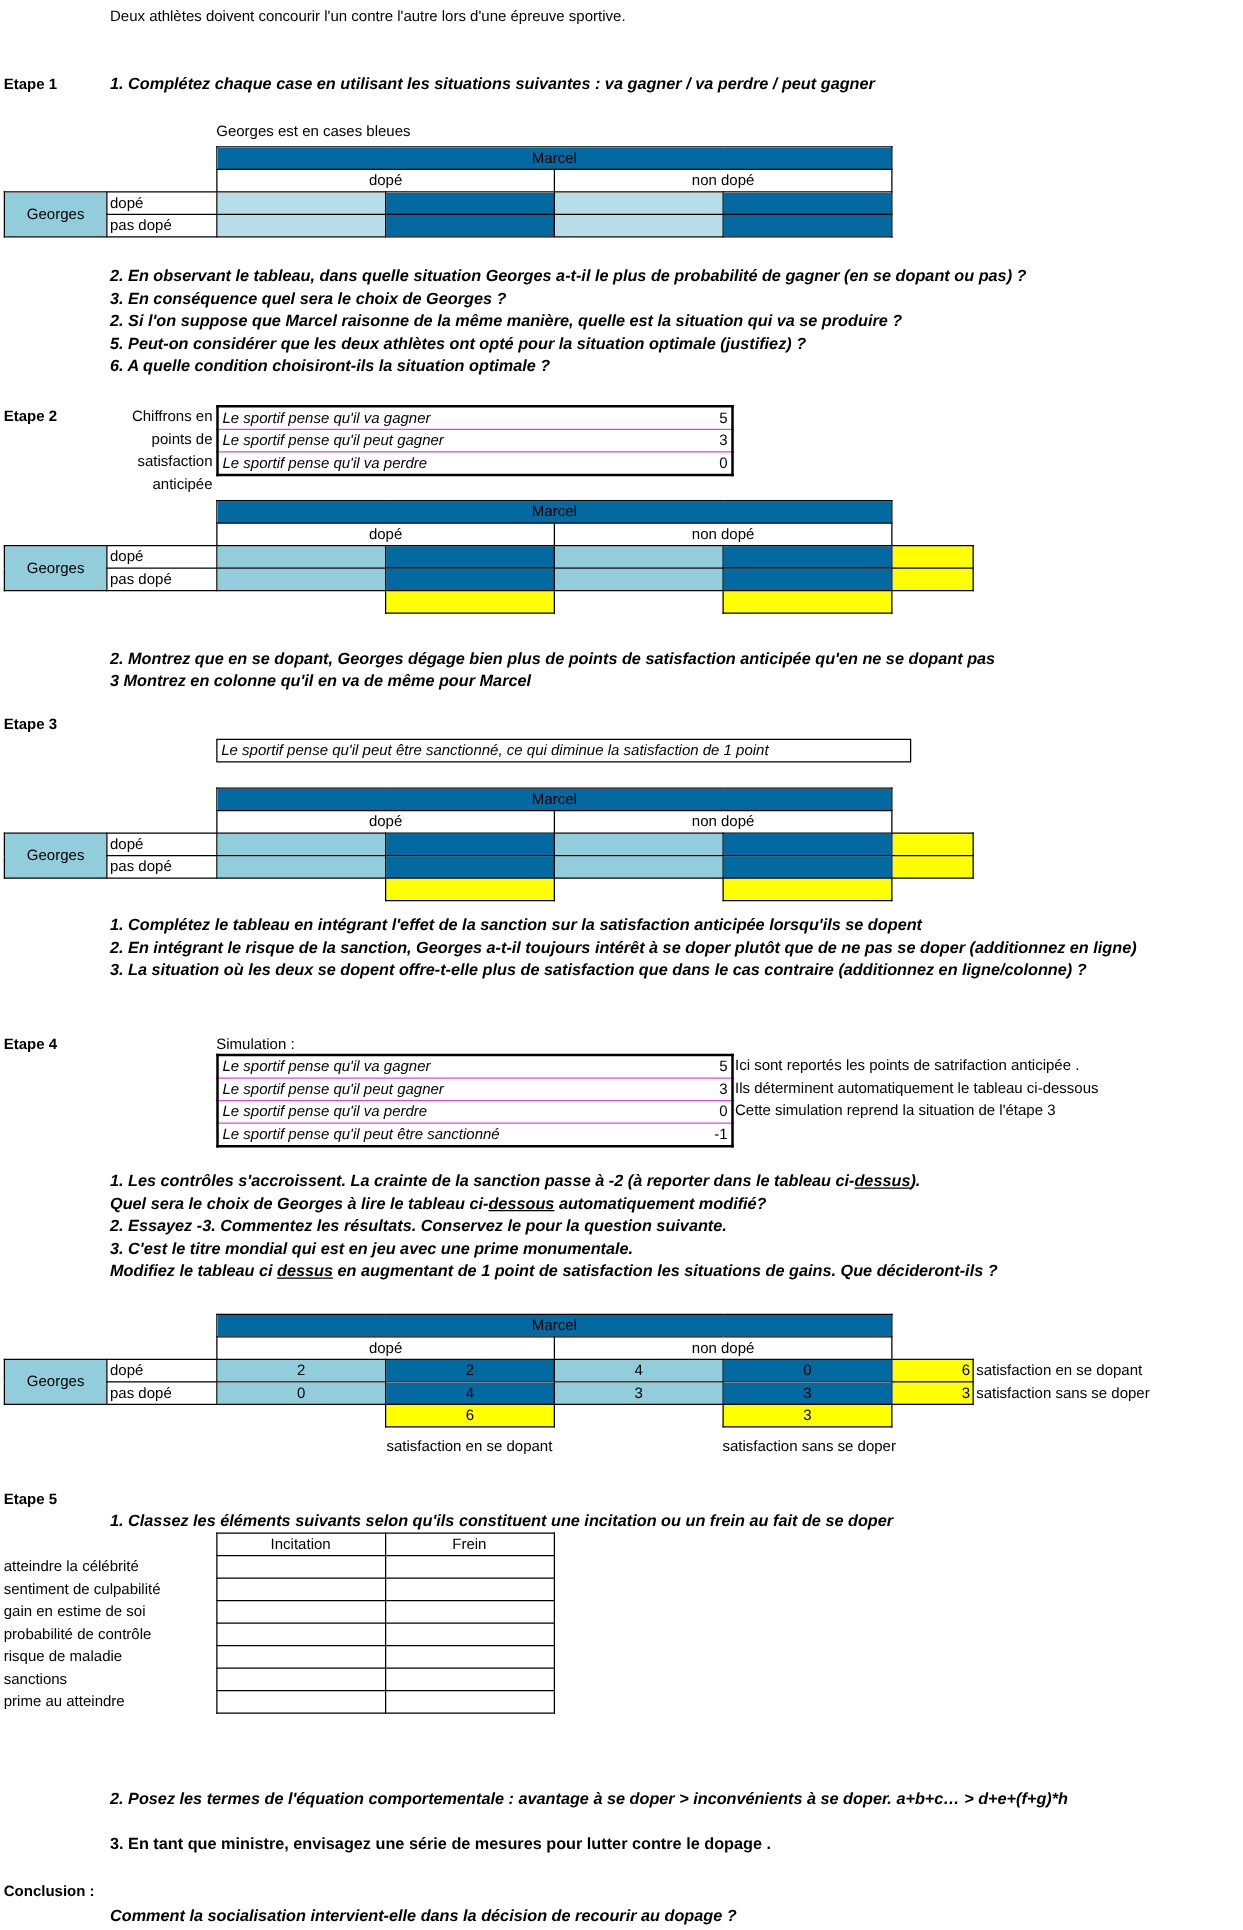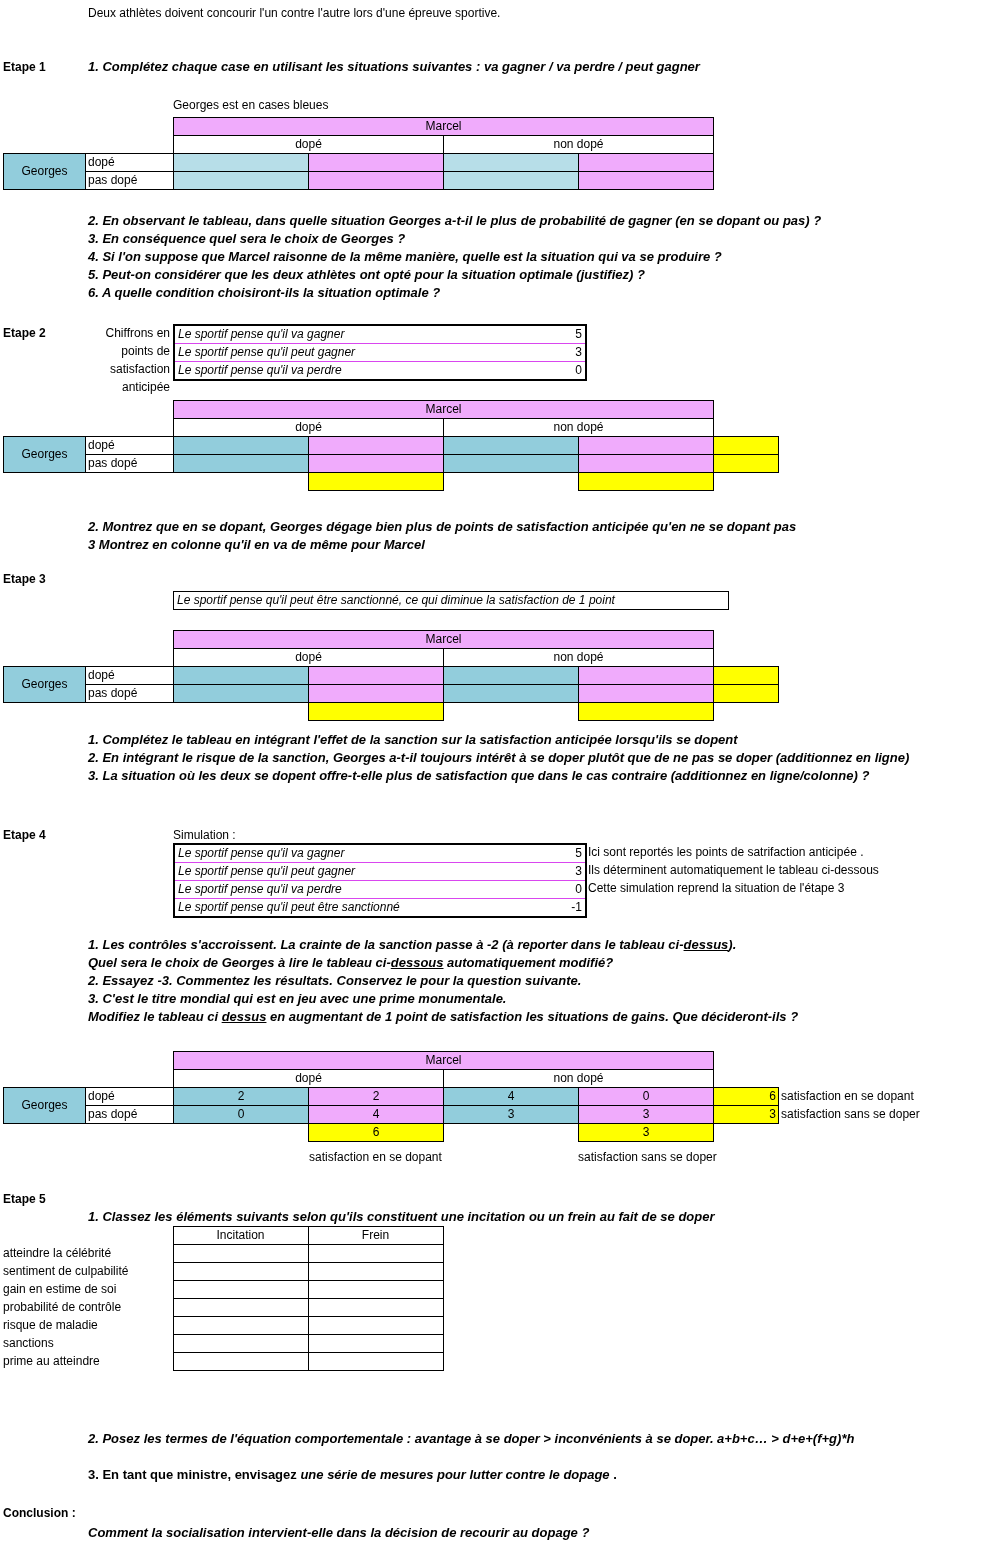--- a/index.html
+++ b/index.html
@@ -1,33 +1,33 @@
 <!DOCTYPE html>
 <html><head>
 <meta charset="utf-8">
 <style>
   *{margin:0;padding:0;box-sizing:border-box}
   body{background:#fff}
   #page{position:relative;width:994px;height:1544px;background:#fff;overflow:hidden;
         font-family:"Liberation Sans",sans-serif;font-size:12px;color:#000}
   .t{position:absolute;white-space:nowrap;line-height:18px}
   .b{font-weight:bold}
-  .i{font-style:italic}
+  .i{}
   .q{font-size:13px;font-weight:bold;font-style:italic}
   .u{text-decoration:underline}
   table.gt,table.bx{position:absolute;border-collapse:collapse;table-layout:fixed;font-size:12px}
   table.gt td{border:1px solid #000;height:18px;line-height:17px;padding:0 2px;white-space:nowrap;overflow:hidden}
   table.gt td.nb{border:0;background:transparent}
   table.bx{border:2px solid #000}
   table.bx td{border:1px solid #d946ef;height:18px;line-height:17px;white-space:nowrap;overflow:hidden}
   table.bx td.lab{font-style:italic;padding:0 3px;border-right:0}
   table.bx td.val{text-align:right;padding:0 3px;border-left:0}
   .c{text-align:center}
   .r{text-align:right}
-  .orange{background:#f0abfc}
+  .orange{background:#0369a1}
   .teal{background:#92CDDC}
   .teall{background:#B7DEE8}
   .yellow{background:#FFFF00}
   .vmid{vertical-align:middle;text-align:center}
   .ibox{position:absolute;border:1px solid #000;height:19px;line-height:17px;padding:0 3px;font-style:italic;white-space:nowrap;overflow:hidden;background:#fff}
 </style>
 </head>
 <body>
 
 <div id="page">
@@ -70,21 +70,21 @@
       <td class="teall"></td>
       <td class="orange"></td>
       <td class="teall"></td>
       <td class="orange"></td>
     </tr>
   </tbody>
     </table>
 
   <div class="t q" style="left:88px;top:212px">2. En observant le tableau, dans quelle situation Georges a-t-il le plus de probabilité de gagner (en se dopant ou pas) ?</div>
   <div class="t q" style="left:88px;top:230px">3. En conséquence quel sera le choix de Georges ?</div>
-  <div class="t q" style="left:88px;top:248px">4. Si l'on suppose que Marcel raisonne de la même manière, quelle est la situation qui va se produire ?</div>
+  <div class="t q" style="left:88px;top:248px">2. Si l'on suppose que Marcel raisonne de la même manière, quelle est la situation qui va se produire ?</div>
   <div class="t q" style="left:88px;top:266px">5. Peut-on considérer que les deux athlètes ont opté pour la situation optimale (justifiez) ?</div>
   <div class="t q" style="left:88px;top:284px">6. A quelle condition choisiront-ils la situation optimale ?</div>
 
   <div class="t b" style="left:3px;top:324px">Etape 2</div>
   <div class="t r" style="left:80px;top:324px;width:90px">Chiffrons en</div>
   <div class="t r" style="left:80px;top:342px;width:90px">points de</div>
   <div class="t r" style="left:80px;top:360px;width:90px">satisfaction</div>
   <div class="t r" style="left:80px;top:378px;width:90px">anticipée</div>
 
   <table class="bx" style="left:173px;top:324px">

